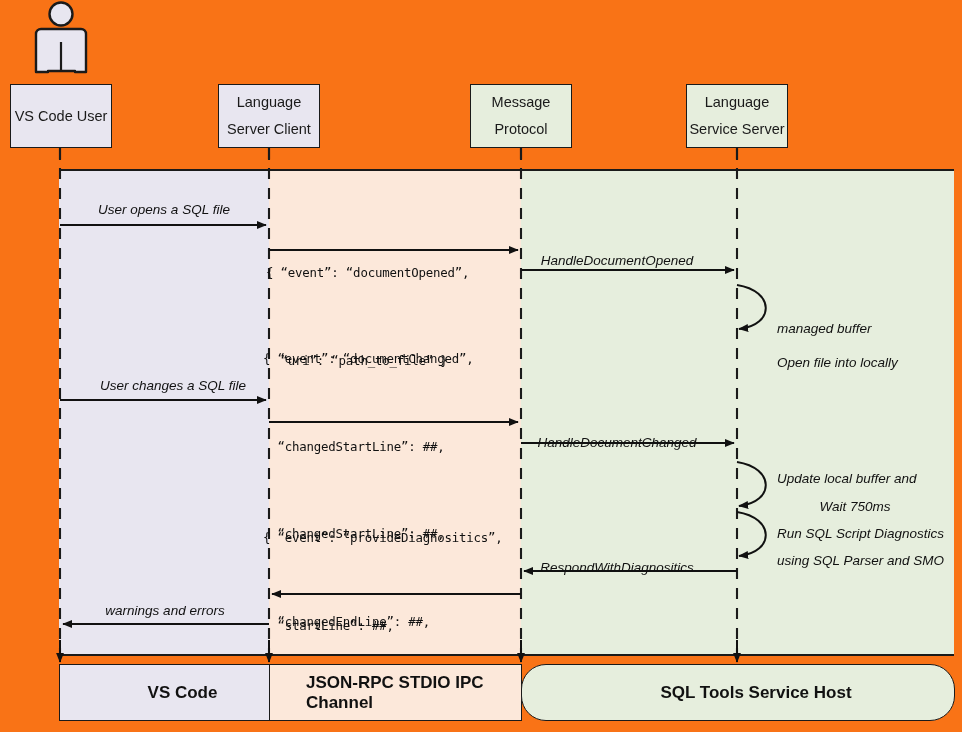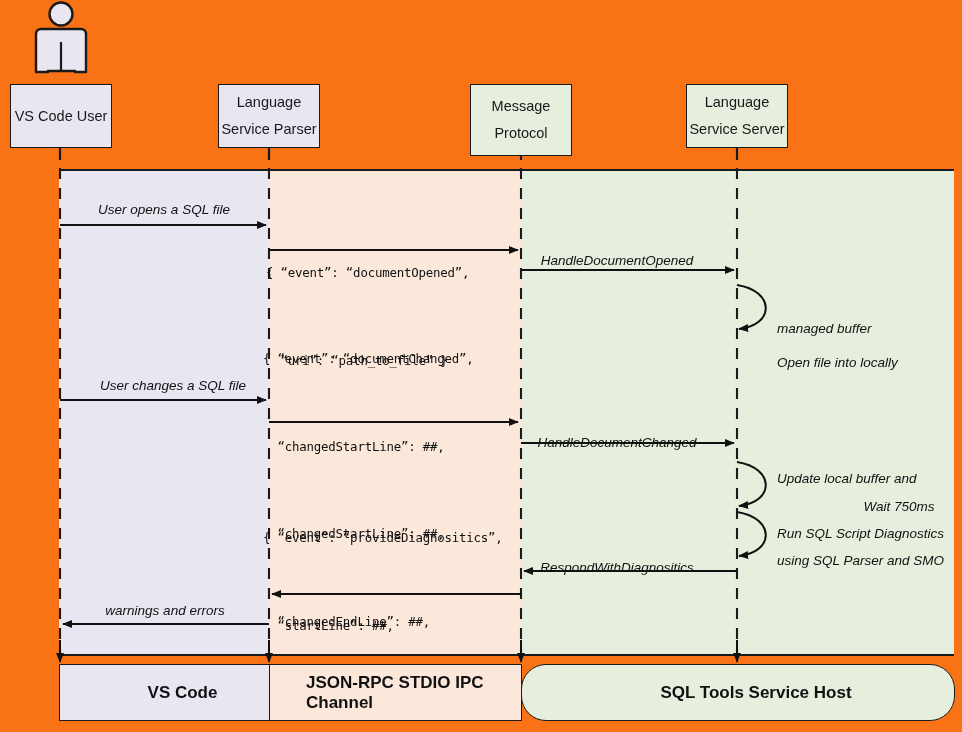--- a/index.html
+++ b/index.html
@@ -161,24 +161,24 @@
       <line x1="61" y1="42" x2="61" y2="72" stroke="#1a1a1a" stroke-width="2.2"></line>
     </g>
   </svg>
 
   <div class="lifeline-box tint-purple" style="left:10px; top:84px; width:102px; height:64px;">
     <span>VS Code User</span>
   </div>
 
   <div class="lifeline-box tint-purple" style="left:218px; top:84px; width:102px; height:64px;">
     <span>Language</span>
-    <span>Service Parser</span>
-  </div>
-
-  <div class="lifeline-box tint-green" style="left:470px; top:84px; width:102px; height:72px;">
+    <span>Server Client</span>
+  </div>
+
+  <div class="lifeline-box tint-green" style="left:470px; top:84px; width:102px; height:64px;">
     <span>Message</span>
     <span>Protocol</span>
   </div>
 
   <div class="lifeline-box tint-green" style="left:686px; top:84px; width:102px; height:64px;">
     <span>Language</span>
     <span>Service Server</span>
   </div>
 
   <div class="msg-label center" style="left:164px; top:200px;">User opens a SQL file</div>
@@ -190,21 +190,21 @@
   <div class="msg-label center" style="left:617px; top:433px;">HandleDocumentChanged</div>
 
   <div class="msg-label center" style="left:617px; top:558px;text-align:right;">RespondWithDiagnositics</div>
 
   <div class="msg-label center" style="left:165px; top:601px;">warnings and errors</div>
 
   <div class="msg-label left" style="left:777px; top:305px;margin-top:48px;">Open file into locally</div>
   <div class="msg-label left" style="left:777px; top:319px;">managed buffer</div>
 
   <div class="msg-label left" style="left:777px; top:469px;">Update local buffer and</div>
-  <div class="msg-label center" style="left:855px; top:497px;margin-left:44px;">Wait 750ms</div>
+  <div class="msg-label center" style="left:855px; top:497px;">Wait 750ms</div>
 
   <div class="msg-label left" style="left:777px; top:524px;">Run SQL Script Diagnostics</div>
   <div class="msg-label left" style="left:777px; top:551px;">using SQL Parser and SMO</div>
 
   <div class="json-block" style="left:266px; top:200px;">
     <div>{ “event”: “documentOpened”,</div>
     <div>  “uri”: “path_to_file” }</div>
   </div>
 
   <div class="json-block" style="left:263px; top:286px;">

